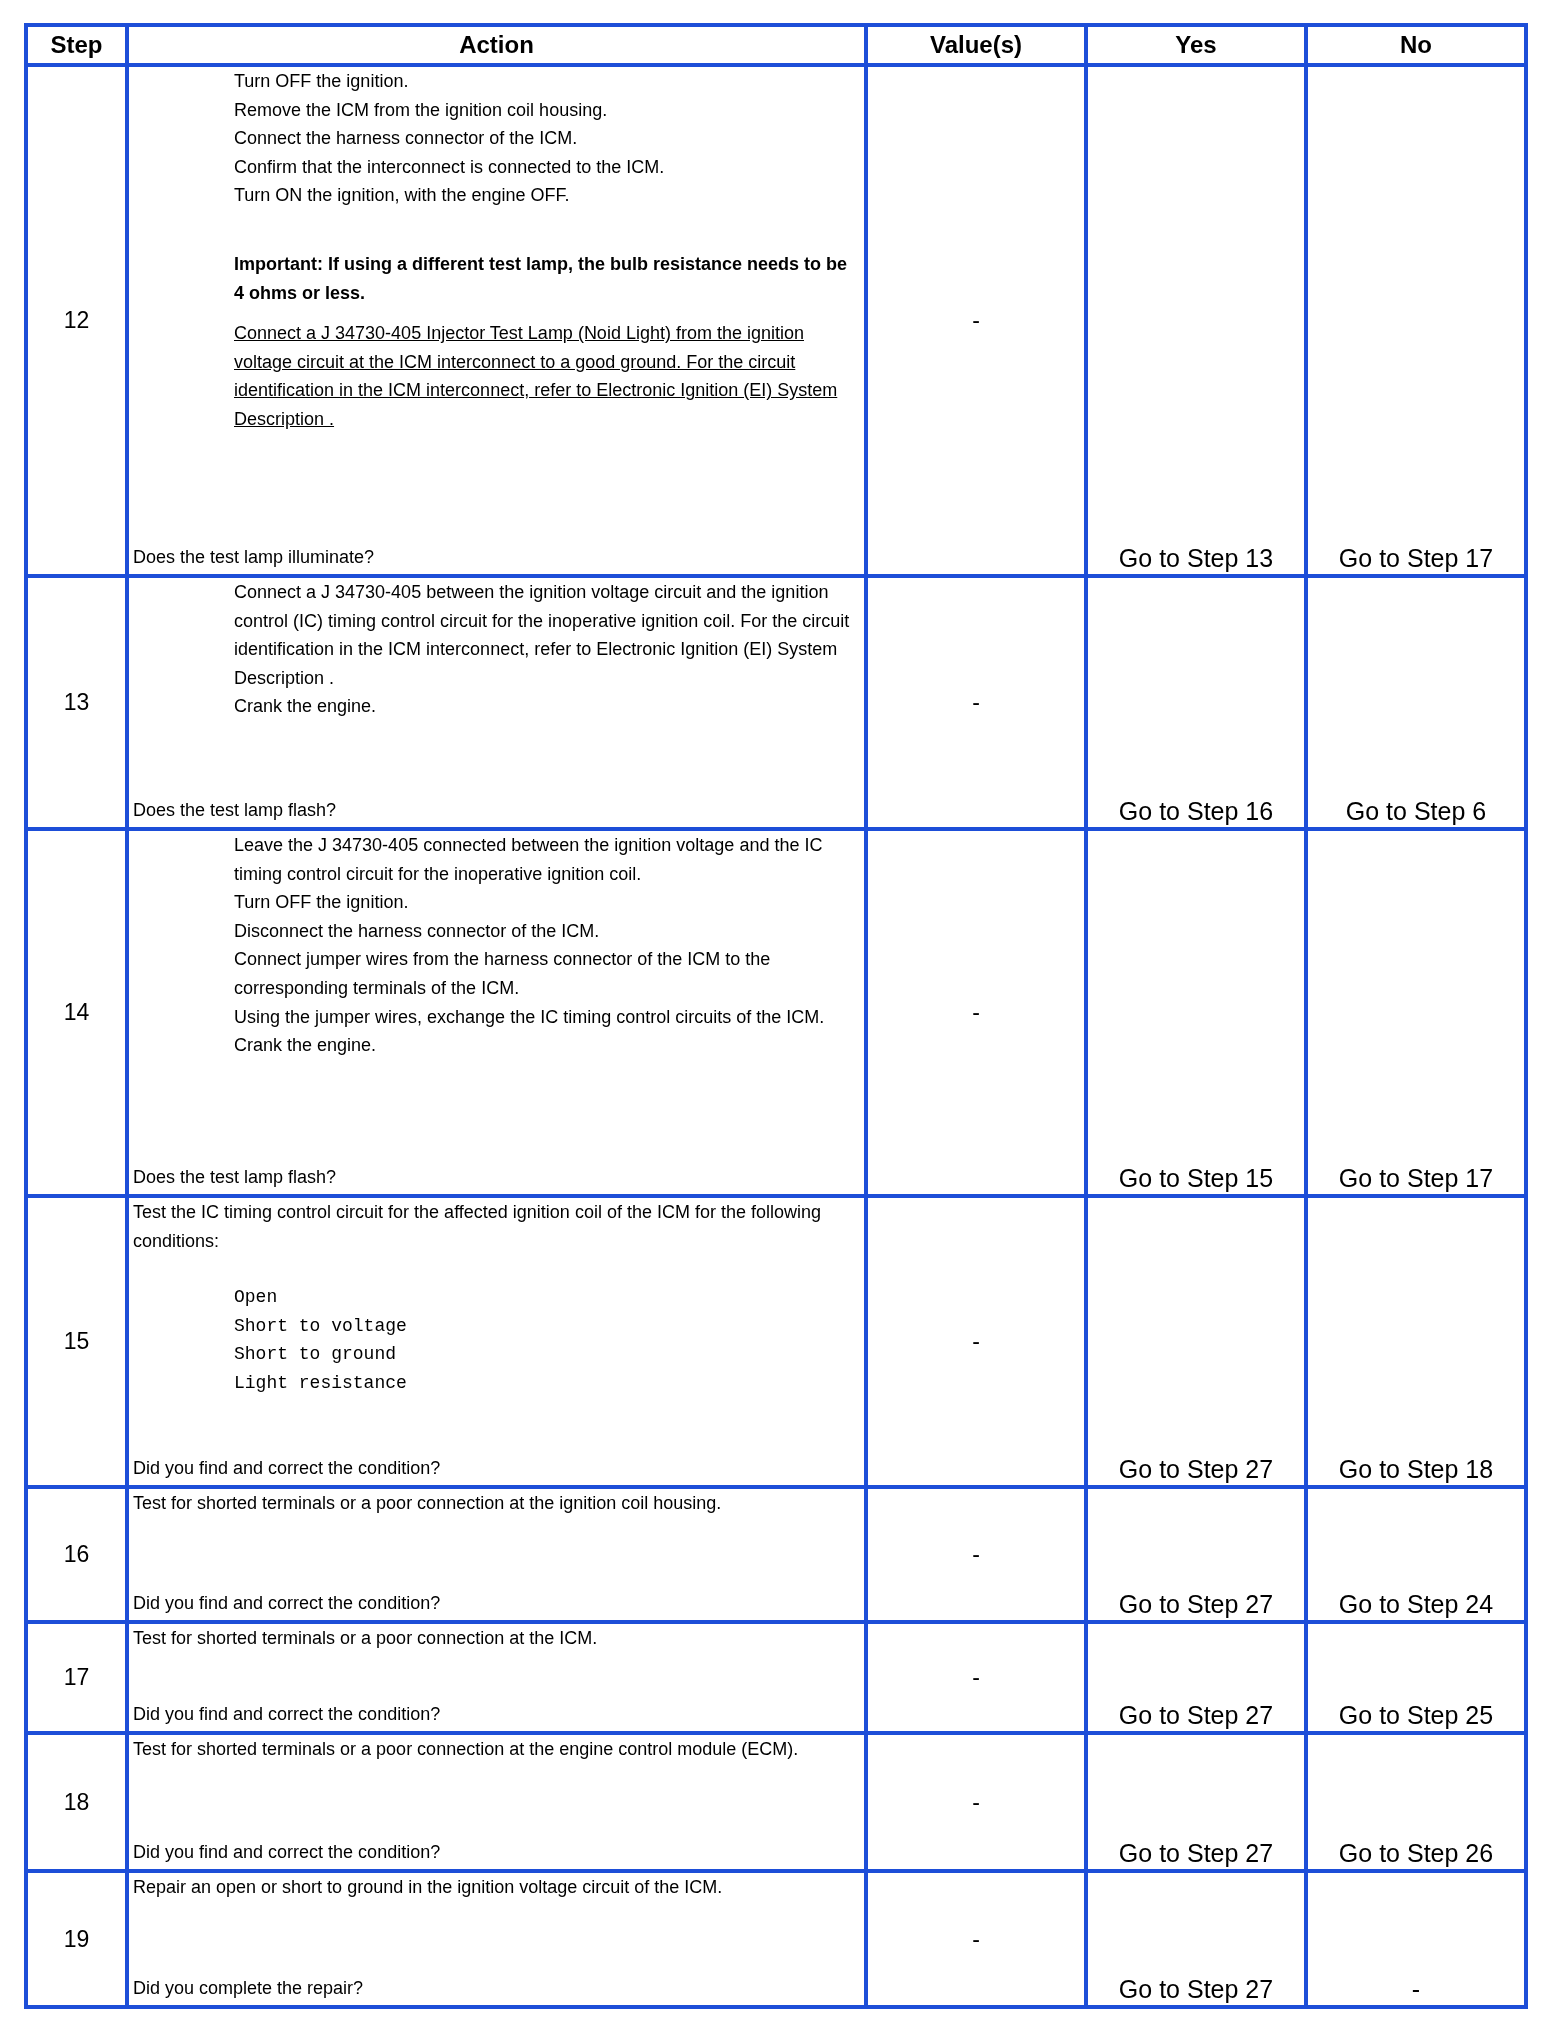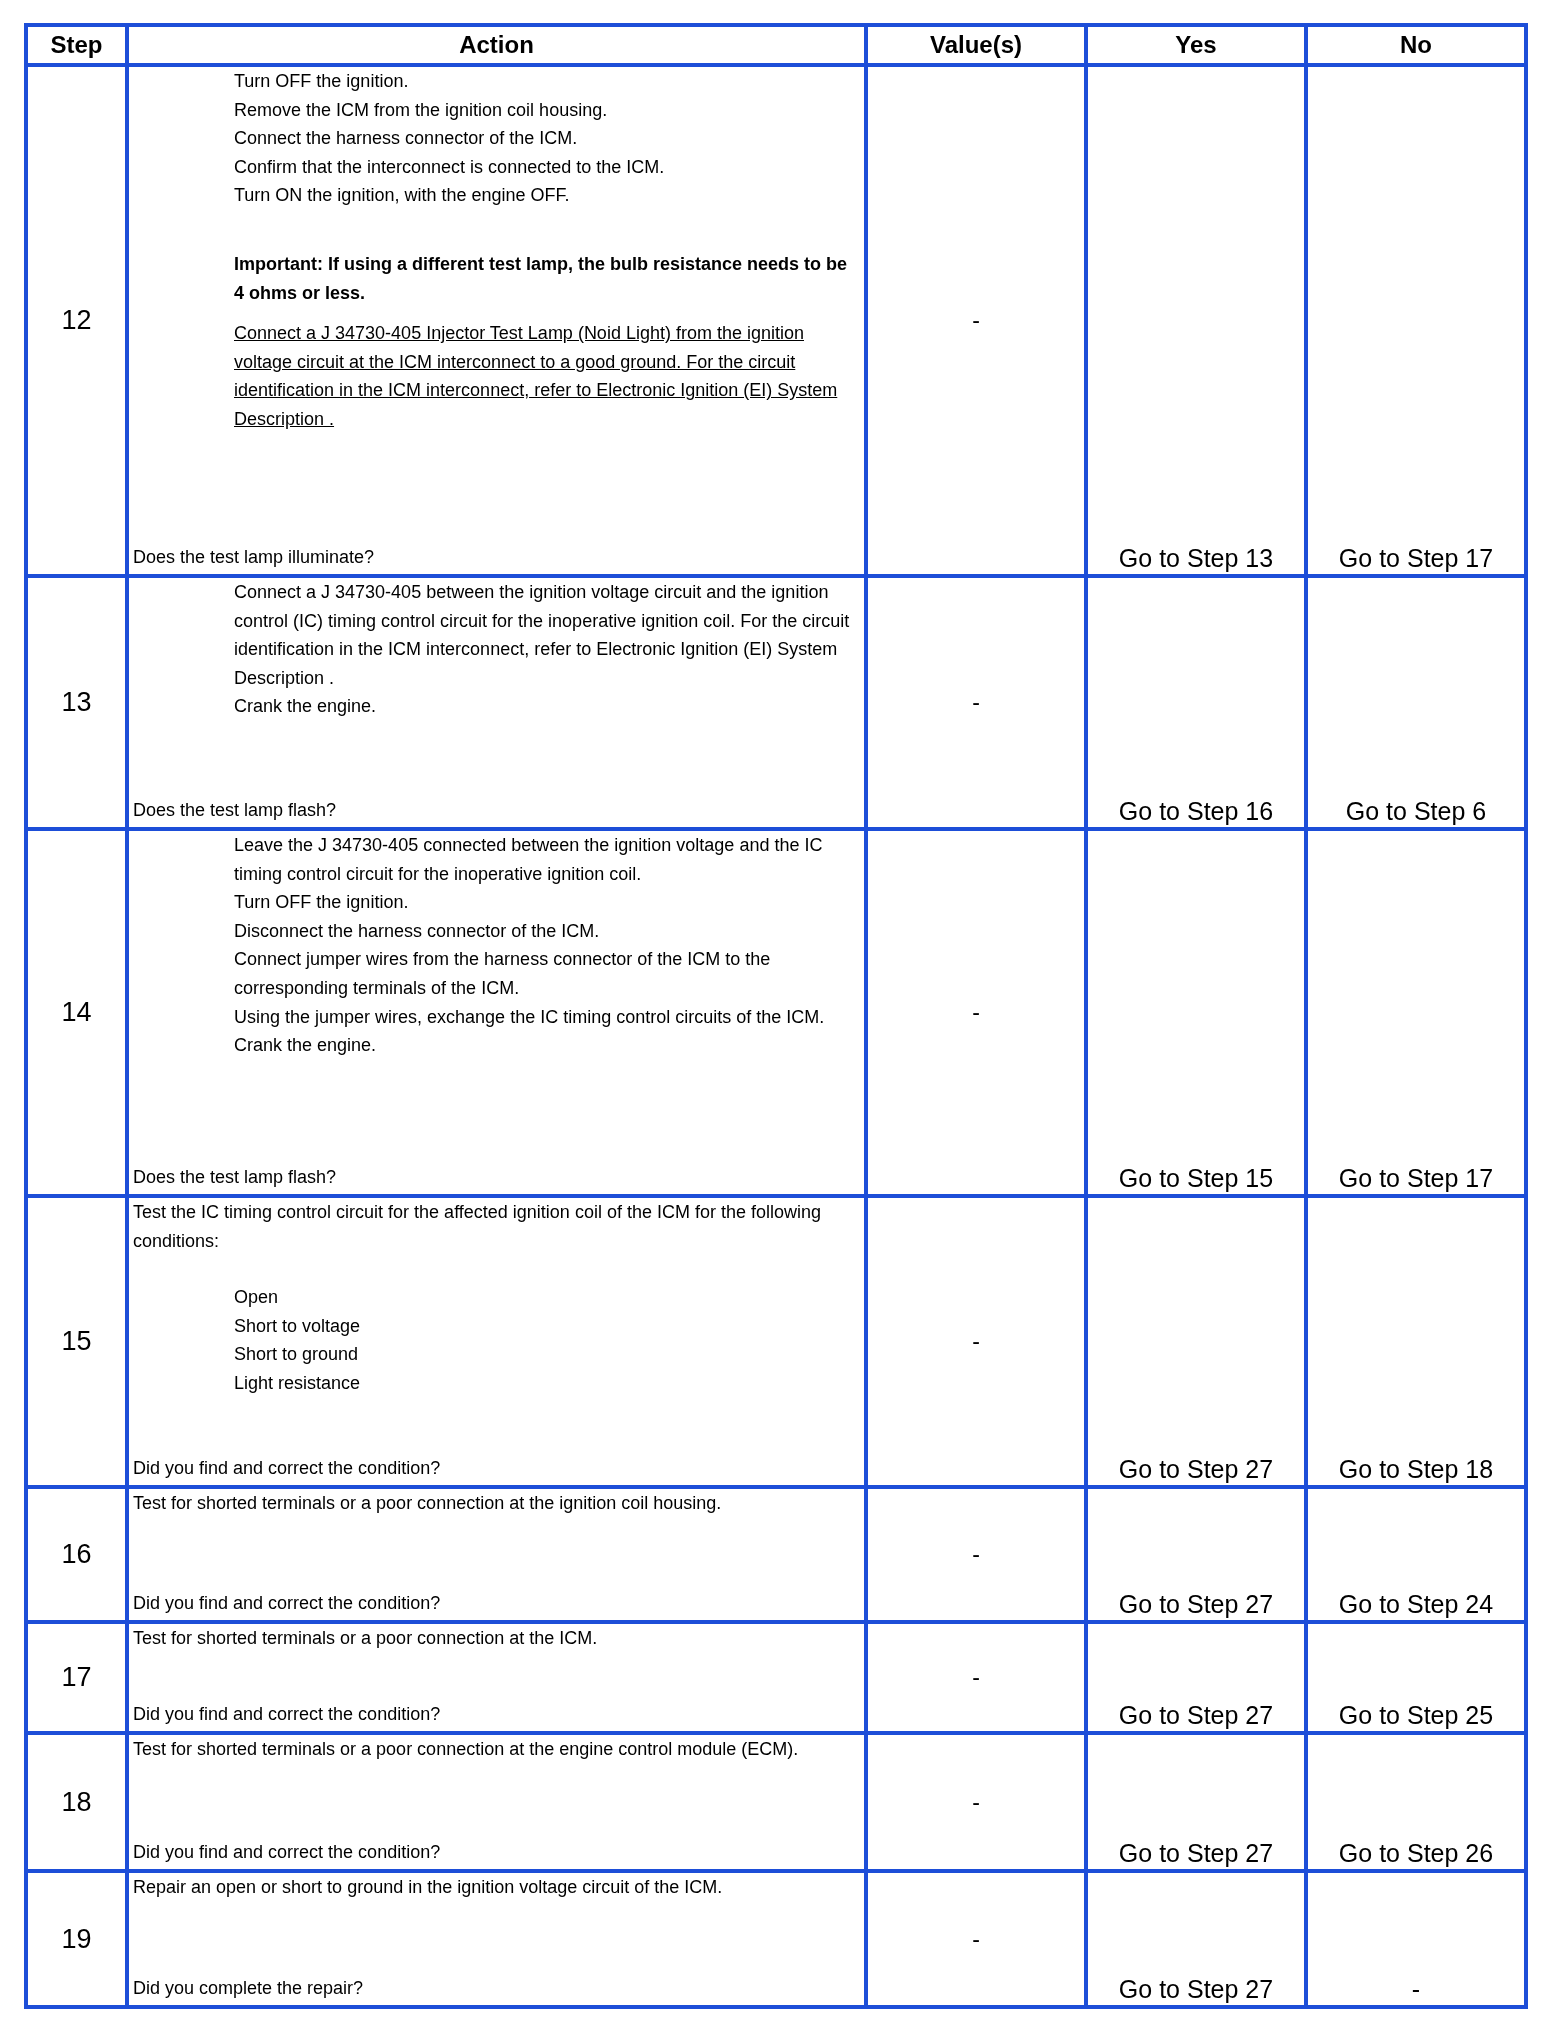--- a/index.html
+++ b/index.html
@@ -6,31 +6,31 @@
   body { width: 1568px; height: 2040px; position: relative; overflow: hidden;
          font-family: "Liberation Sans", sans-serif; color: #000; }
   #tbl { position: absolute; left: 24px; top: 23px; border-collapse: collapse; table-layout: fixed; }
   #tbl td, #tbl th { border: 4px solid #1d4ed8; padding: 0; vertical-align: top; }
   #tbl th { height: 36px; font-weight: bold; font-size: 24px; text-align: center; vertical-align: middle; }
   col.c-step { width: 101px; }
   col.c-action { width: 739px; }
   col.c-val { width: 220px; }
   col.c-yes { width: 220px; }
   col.c-no { width: 220px; }
-  td.step { text-align: center; vertical-align: middle !important; font-size: 27px; }
+  td.step { text-align: center; vertical-align: middle !important; font-size: 23px; }
   td.val { text-align: center; vertical-align: middle !important; font-size: 23px; }
   td.yes, td.no { text-align: center; vertical-align: bottom !important; font-size: 25px; line-height: 28px; padding-bottom: 2px !important; }
   td.action { font-size: 18px; line-height: 28.6px; padding: 0 4px 2px 4px !important; position: relative; }
   .action-inner { display: flex; flex-direction: column; height: 100%; }
   .steps { margin: 0; padding: 0 0 0 101px; list-style: none; }
   .steps li { margin: 0; }
   .bold-note { font-weight: bold; padding-left: 101px; margin-top: 40px; margin-bottom: 12px; }
   .para { padding-left: 101px; text-decoration: underline; }
   .lead { padding-left: 0; }
-  .conds { list-style: none; margin: 28px 0 0 0; padding: 0 0 0 101px; }
+  .conds { list-style: none; margin: 28px 0 0 0; padding: 0 0 0 101px; font-family: Liberation Mono, monospace; }
   .spacer { flex: 1; }
   .question { padding-left: 0; }
 </style>
 </head>
 <body>
 
 <table id="tbl">
   <colgroup>
     <col class="c-step">
       <col class="c-action">

